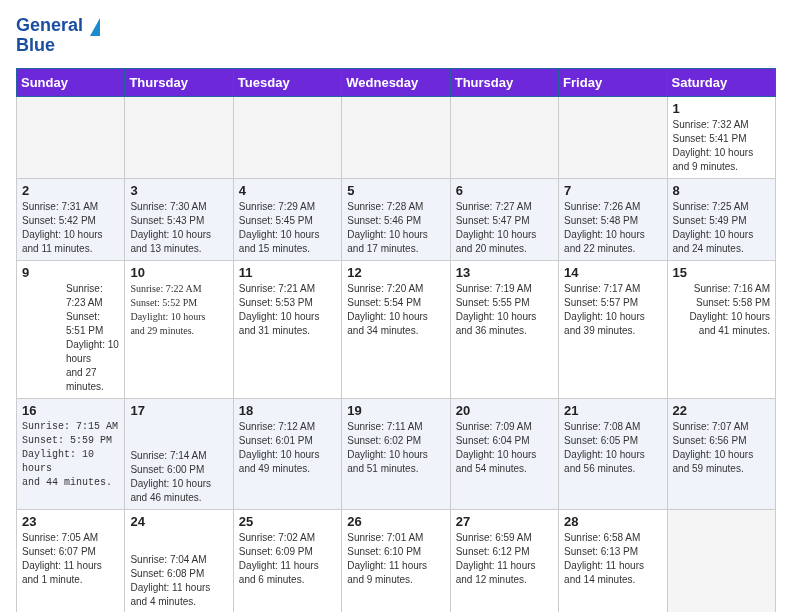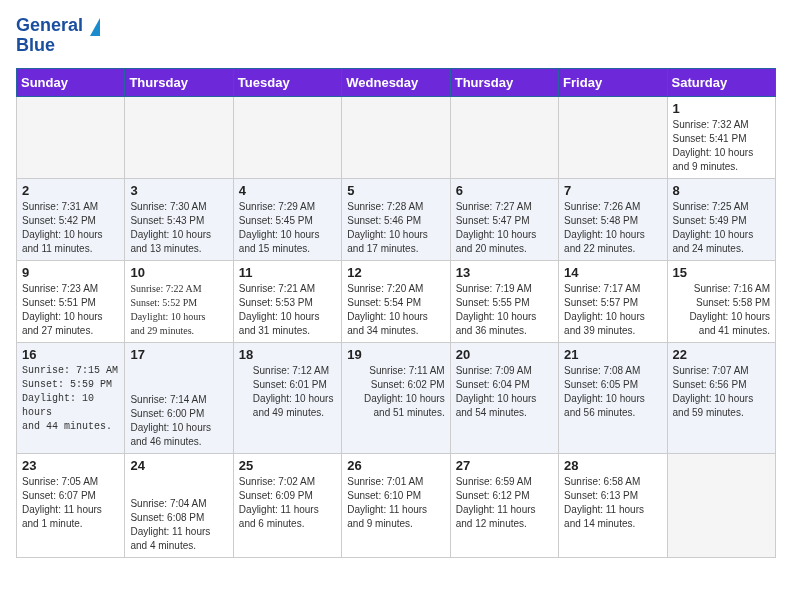--- a/index.html
+++ b/index.html
@@ -185,21 +185,21 @@
           <span class="day-number">8</span>
           <div class="day-info" style="white-space: pre-line;">Sunrise: 7:25 AM
 Sunset: 5:49 PM
 Daylight: 10 hours
 and 24 minutes.</div>
         </td>
       </tr>
       <tr>
         <td>
           <span class="day-number">9</span>
-          <div class="day-info" style="white-space: pre-line;">Sunrise: 7:23 AM
+          <div class="day-info" style="white-space: pre-line; margin-left: 44px;">Sunrise: 7:23 AM
 Sunset: 5:51 PM
 Daylight: 10 hours
 and 27 minutes.</div>
         </td>
         <td>
           <span class="day-number">10</span>
           <div class="day-info" style="white-space: pre-line; font-family: Liberation Serif, serif;">Sunrise: 7:22 AM
 Sunset: 5:52 PM
 Daylight: 10 hours
 and 29 minutes.</div>
@@ -250,28 +250,28 @@
         </td>
         <td>
           <span class="day-number">17</span>
           <div class="day-info" style="white-space: pre-line; margin-top: 31px;">Sunrise: 7:14 AM
 Sunset: 6:00 PM
 Daylight: 10 hours
 and 46 minutes.</div>
         </td>
         <td>
           <span class="day-number">18</span>
-          <div class="day-info" style="white-space: pre-line; margin-left: 14px;">Sunrise: 7:12 AM
+          <div class="day-info" style="white-space: pre-line;">Sunrise: 7:12 AM
 Sunset: 6:01 PM
 Daylight: 10 hours
 and 49 minutes.</div>
         </td>
         <td>
           <span class="day-number">19</span>
-          <div class="day-info" style="white-space: pre-line; text-align: right;">Sunrise: 7:11 AM
+          <div class="day-info" style="white-space: pre-line;">Sunrise: 7:11 AM
 Sunset: 6:02 PM
 Daylight: 10 hours
 and 51 minutes.</div>
         </td>
         <td>
           <span class="day-number">20</span>
           <div class="day-info" style="white-space: pre-line;">Sunrise: 7:09 AM
 Sunset: 6:04 PM
 Daylight: 10 hours
 and 54 minutes.</div>

